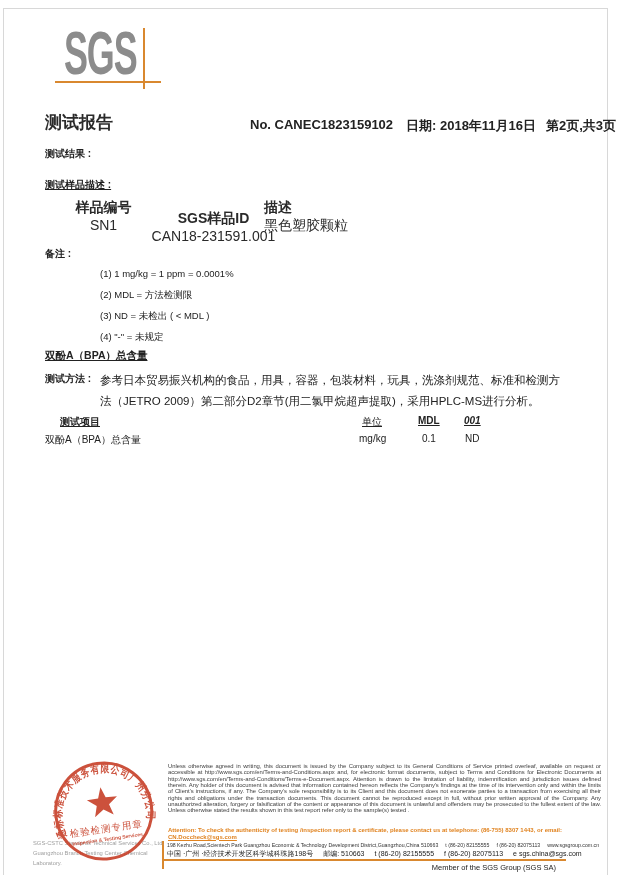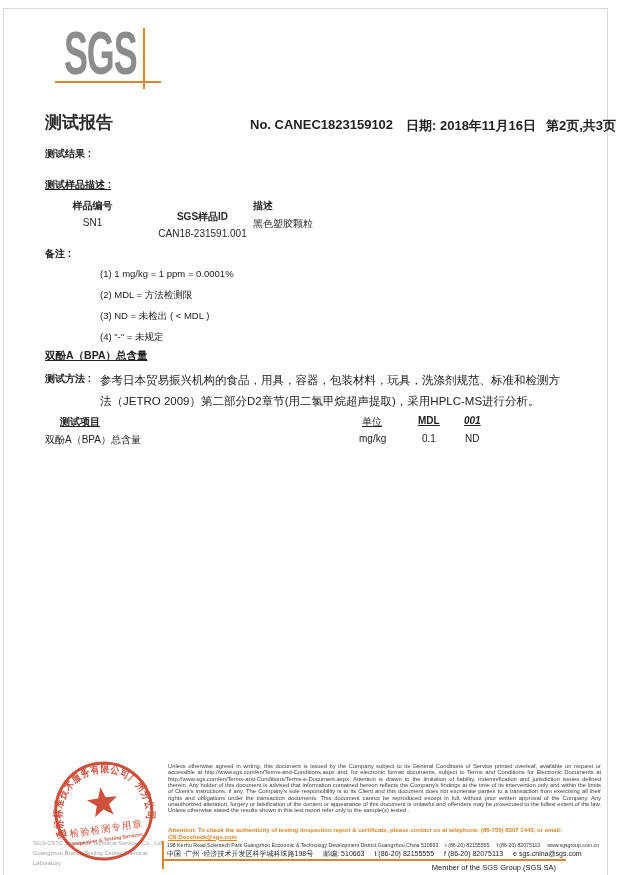--- a/index.html
+++ b/index.html
@@ -38,21 +38,21 @@
   
   .lbl{position:absolute;font-size:10px;font-weight:bold;color:#222;}
   .u{text-decoration:underline;}
   .results-label{left:45px;top:147px;}
   .sample-desc-label{left:45px;top:178px;}
   .remarks-label{left:45px;top:247px;}
   .bpa-heading{left:45px;top:349px;font-size:10.5px;}
   .method-label{left:45px;top:372px;}
 
   
-  .sample-table{position:absolute;left:45px;top:199px;width:420px;font-size:10px;}
+  .sample-table{position:absolute;left:56px;top:199px;width:420px;font-size:14px;}
   .sample-table .r{position:relative;height:18px;}
   .sample-table .c1{position:absolute;left:0;width:95px;text-align:center;}
   .sample-table .c2{position:absolute;left:95px;width:125px;text-align:center;margin-top:11px;}
   .sample-table .c3{position:absolute;left:208px;width:200px;text-align:left;}
   .sample-table .hd span{font-weight:bold;}
 
   
   .remarks{position:absolute;left:100px;top:263px;font-size:9.5px;line-height:21px;color:#222;}
 
   

